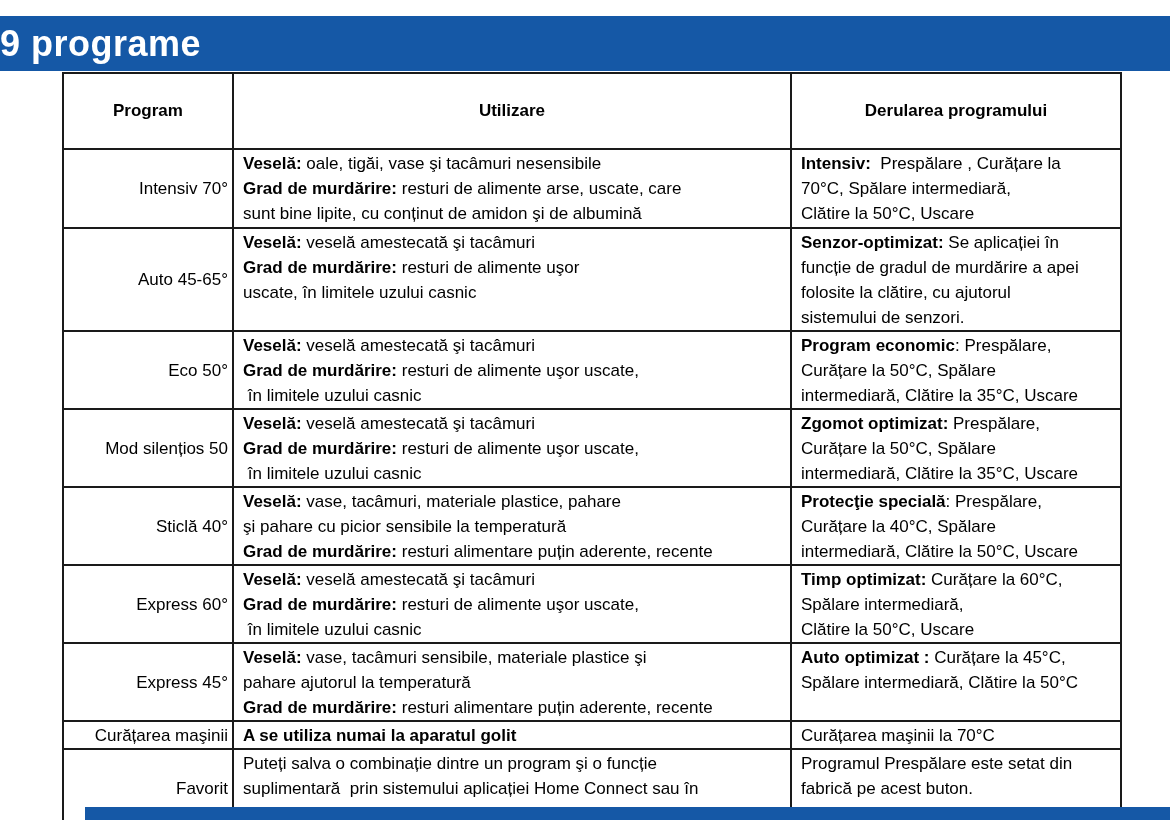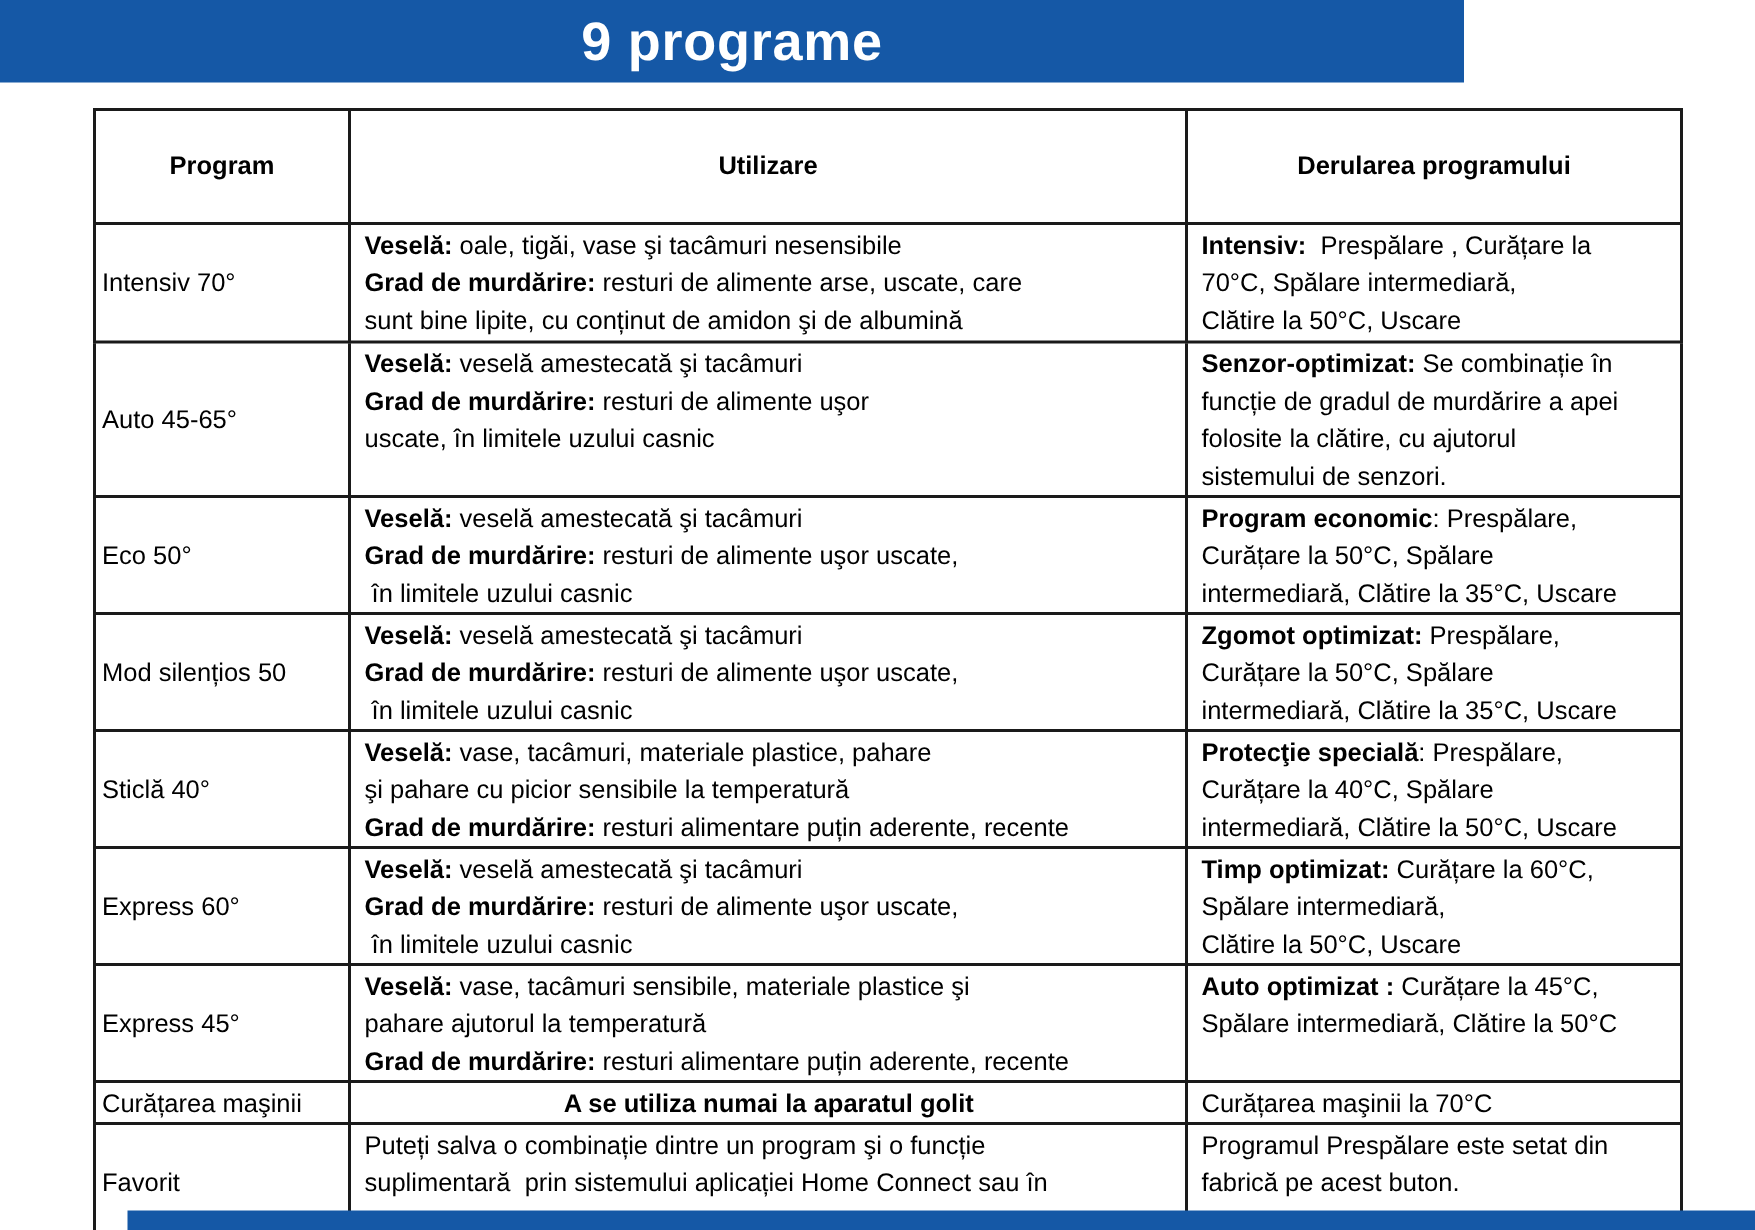--- a/index.html
+++ b/index.html
@@ -3,49 +3,49 @@
 <meta charset="utf-8">
 <style>
   html,body{margin:0;padding:0;}
   body{
     width:1170px;height:820px;position:relative;overflow:hidden;
     background:#ffffff;
     font-family:"Liberation Sans","DejaVu Sans",sans-serif;
     color:#000;
   }
   .title-bar{
-    position:absolute;top:0;left:0;width:976px;height:55px;
-    display:flex;align-items:center;justify-content:center;
+    position:absolute;top:16px;left:0;width:1170px;height:55px;
+    display:flex;align-items:center;
   }
   .title-bar .title{
     color:#fff;font-size:36px;font-weight:700;letter-spacing:.5px;
   }
   table.programs{
     position:absolute;left:62px;top:72px;width:1058px;
     border-collapse:collapse;table-layout:fixed;background:#fff;
   }
   table.programs th,
   table.programs td{
     border:2px solid #1a1a1a;
     font-size:17px;
     overflow:hidden;
   }
   table.programs th{
     font-weight:700;text-align:center;vertical-align:middle;height:72px;margin-top:40px;
   }
   td.program{
-    text-align:left;vertical-align:middle;padding:0 4px;line-height:23px;margin-left:48px;
+    text-align:right;vertical-align:middle;padding:0 4px;line-height:23px;margin-left:48px;
   }
   td.text{
     vertical-align:top;padding:1px 8px 0 9px;
   }
   td.text .line{
     line-height:25px;white-space:pre-wrap;
   }
-  td.text.center{text-align:center;}
+  td.text.center{}
   .footer-bar{
     position:absolute;left:85px;bottom:0;width:1085px;height:13px;
   }
 </style>
 </head>
 <body>
 
 <div class="title-bar" style="background: rgb(21, 88, 166);">
   <div class="title">9 programe</div>
 </div>
@@ -78,21 +78,21 @@
         </td>
       </tr>
       <tr style="height: 99px;">
         <td class="program">Auto 45-65°</td>
         <td class="text">
           <div class="line"><b>Veselă:</b><span> veselă amestecată şi tacâmuri</span></div>
           <div class="line"><b>Grad de murdărire:</b><span> resturi de alimente uşor</span></div>
           <div class="line"><span>uscate, în limitele uzului casnic</span></div>
         </td>
         <td class="text">
-          <div class="line"><b>Senzor-optimizat:</b><span> Se combinație în</span></div>
+          <div class="line"><b>Senzor-optimizat:</b><span> Se aplicației în</span></div>
           <div class="line"><span>funcție de gradul de murdărire a apei</span></div>
           <div class="line"><span>folosite la clătire, cu ajutorul</span></div>
           <div class="line"><span>sistemului de senzori.</span></div>
         </td>
       </tr>
       <tr style="height: 76px;">
         <td class="program">Eco 50°</td>
         <td class="text">
           <div class="line"><b>Veselă:</b><span> veselă amestecată şi tacâmuri</span></div>
           <div class="line"><b>Grad de murdărire:</b><span> resturi de alimente uşor uscate,</span></div>

